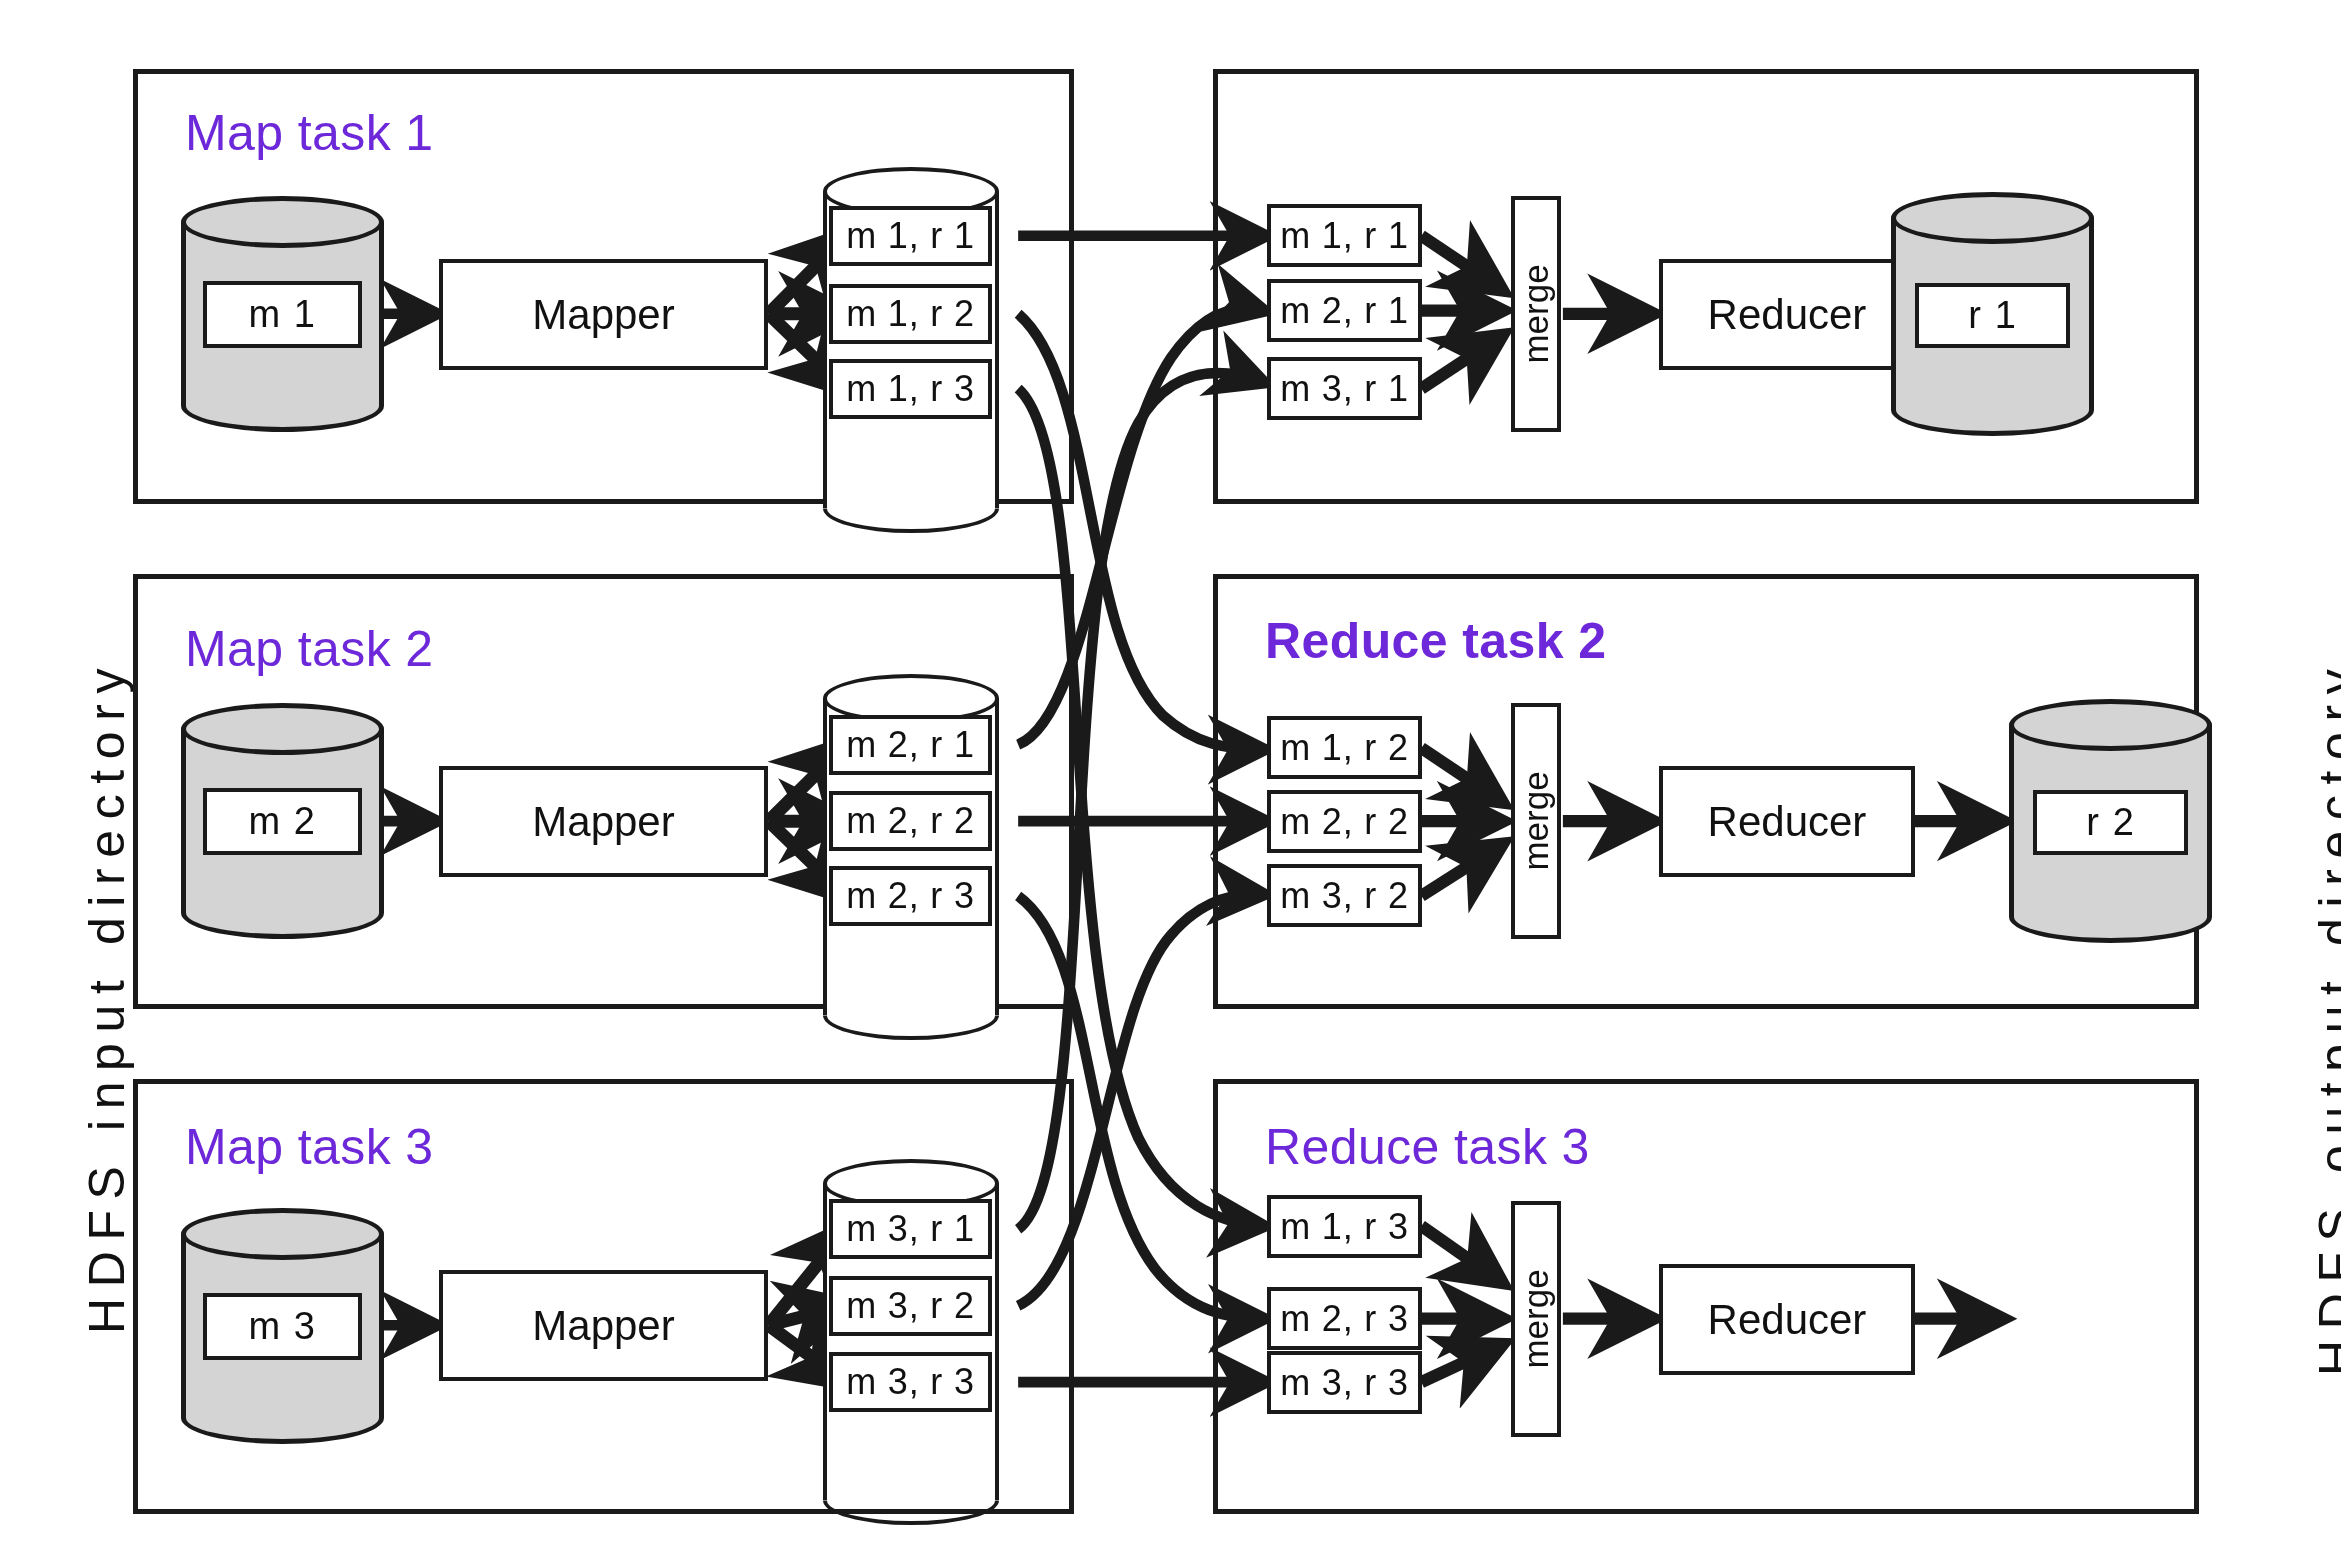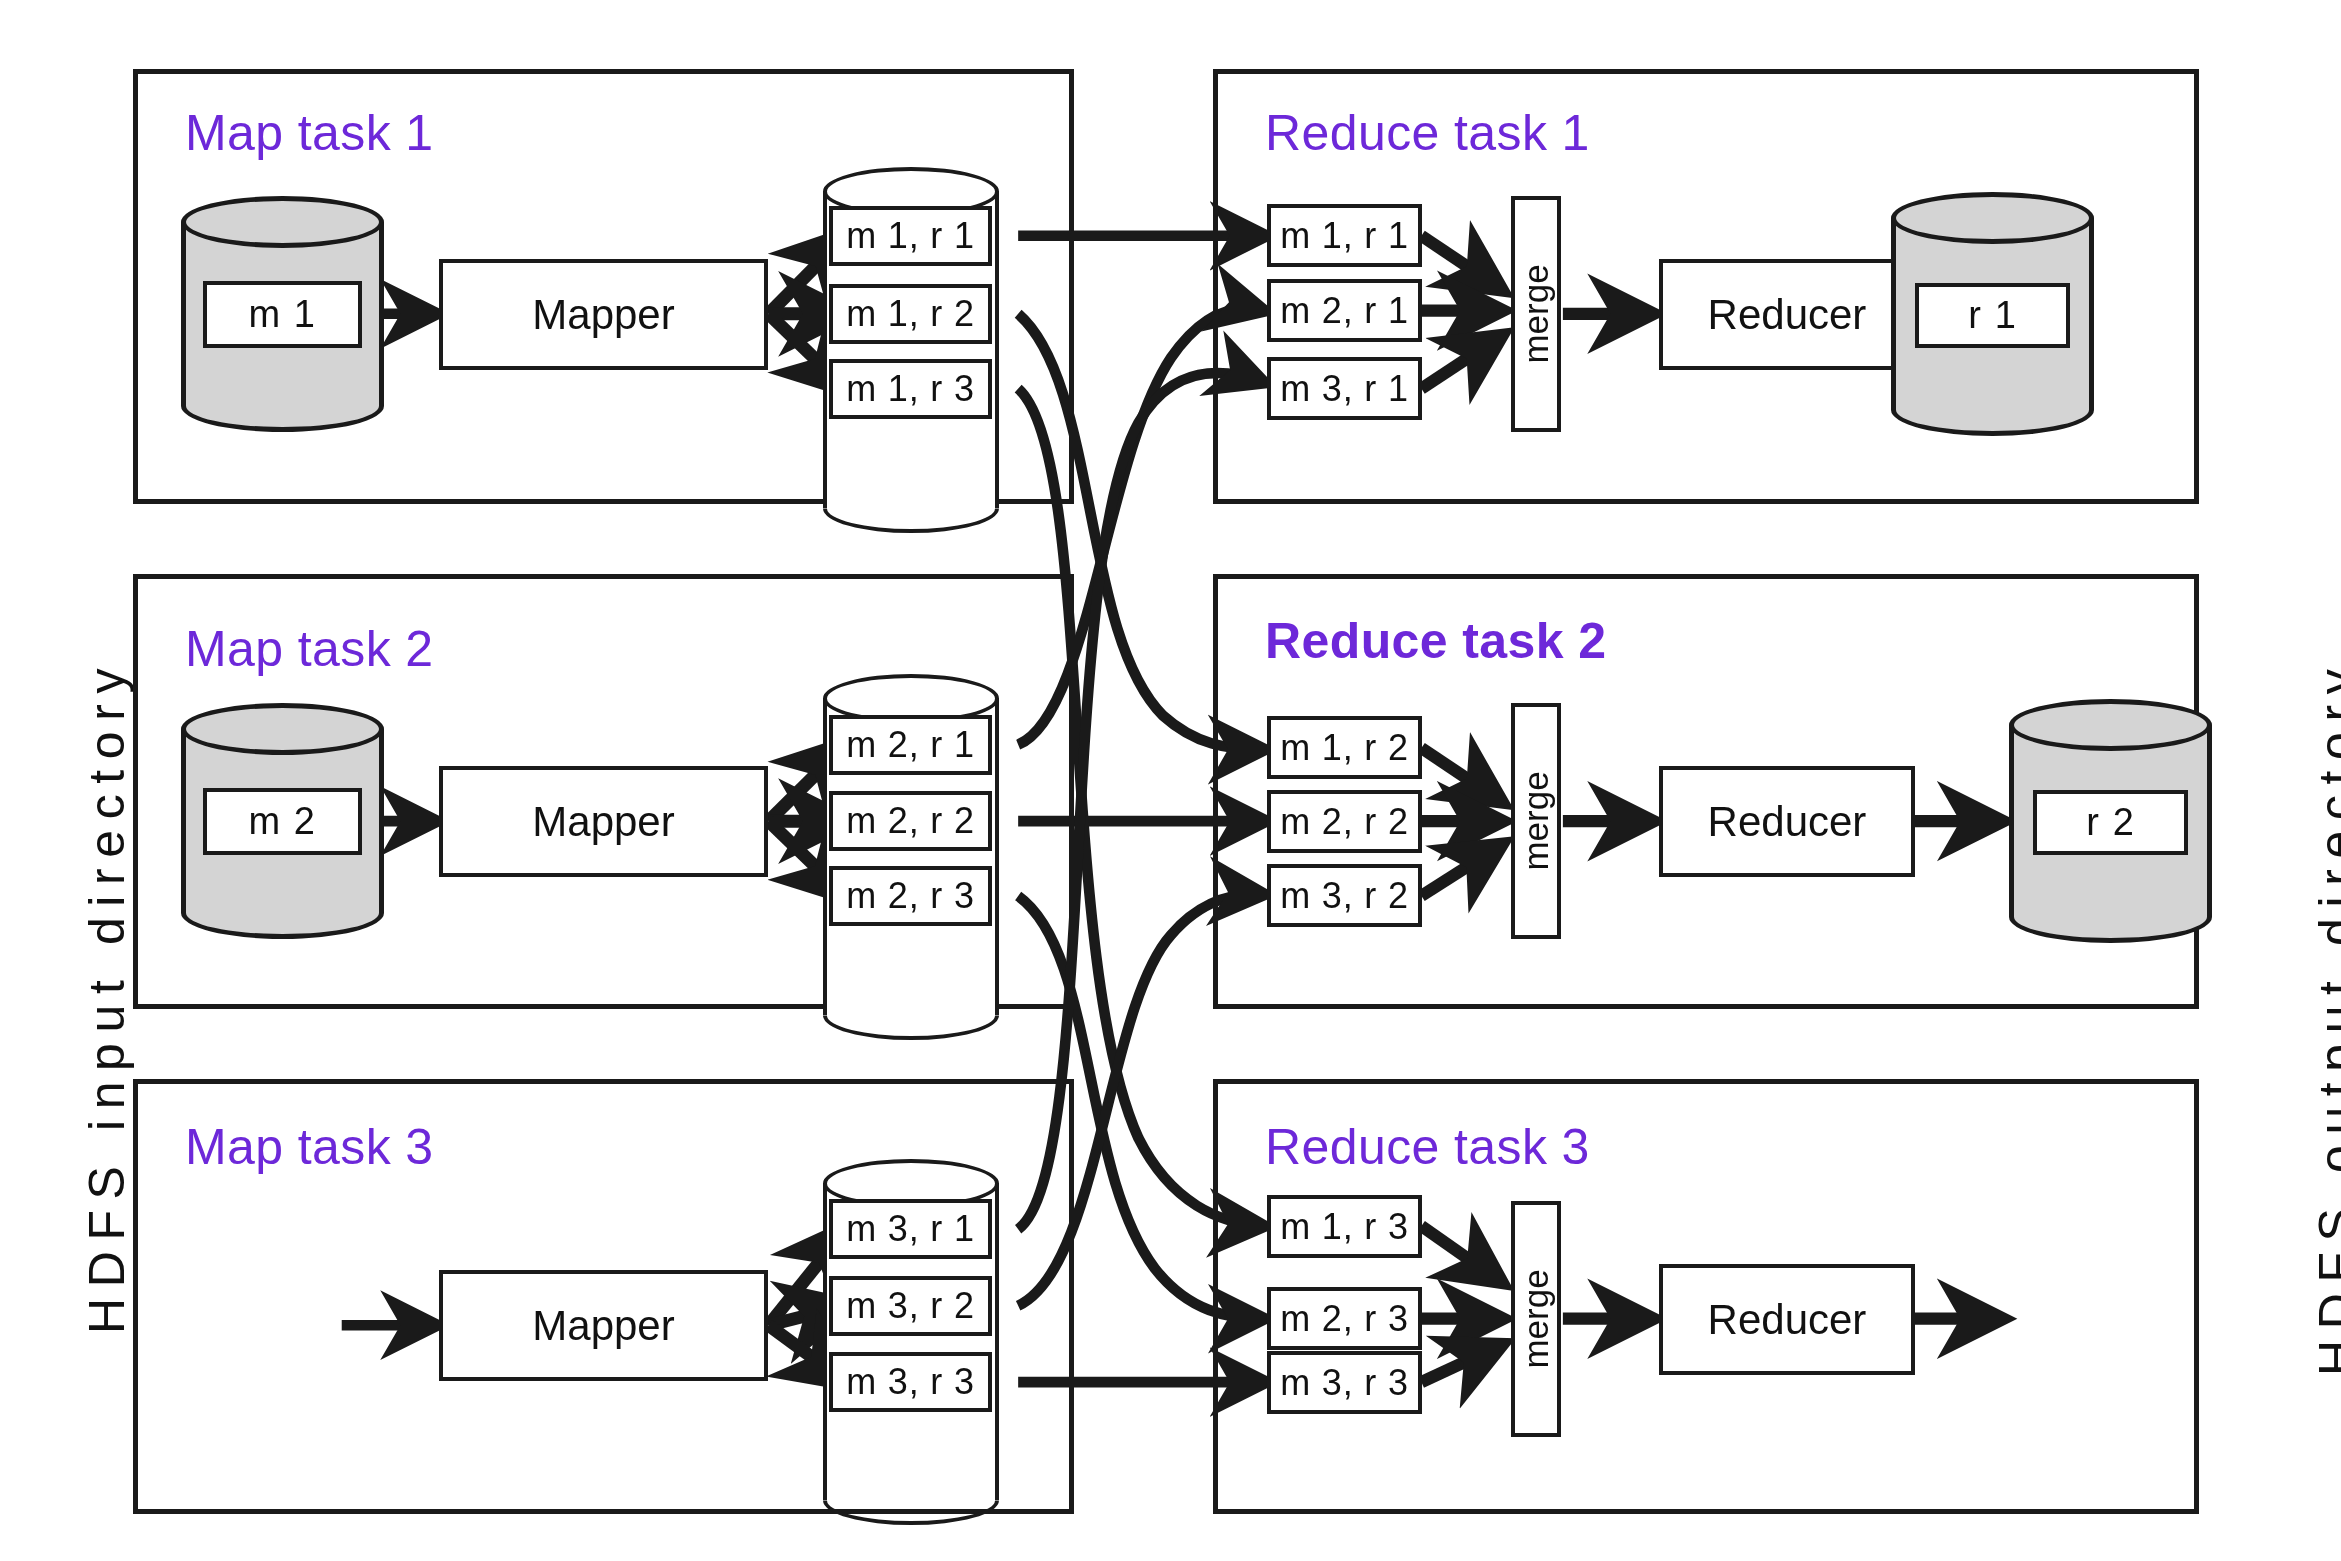--- a/index.html
+++ b/index.html
@@ -379,34 +379,39 @@
     <div class="bottom"></div>
     <div class="top"></div>
   </div>
   <div class="part" style="left:829px; top:715px;">m 2, r 1</div>
   <div class="part" style="left:829px; top:791px;">m 2, r 2</div>
   <div class="part" style="left:829px; top:866px;">m 2, r 3</div>
 
   <div class="panel" style="left:133px; top:1079px; width:941px; height:435px;"></div>
   <div class="panel-title" style="left:185px; top:1118px;">Map task 3</div>
 
+  <div class="cyl" style="left:181px; top:1208px;">
+    <div class="body"></div>
+    <div class="bottom"></div>
+    <div class="top"></div>
+    <div class="chip">m 3</div>
+  </div>
 
   <div class="pbox" style="left:439px; top:1270px; width:329px; height:111px;">Mapper</div>
 
   <div class="spool" style="left:823px; top:1159px;">
     <div class="body"></div>
     <div class="bottom"></div>
     <div class="top"></div>
   </div>
   <div class="part" style="left:829px; top:1199px;">m 3, r 1</div>
   <div class="part" style="left:829px; top:1276px;">m 3, r 2</div>
   <div class="part" style="left:829px; top:1352px;">m 3, r 3</div>
 
   <div class="panel" style="left:1213px; top:69px; width:986px; height:435px;"></div>
-  <div class="panel-title" style="left:1265px; top:104px;">Reduce task 1</div>
 
   <div class="inchip" style="left:1267px; top:204px;">m 1, r 1</div>
   <div class="inchip" style="left:1267px; top:279px;">m 2, r 1</div>
   <div class="inchip" style="left:1267px; top:357px;">m 3, r 1</div>
 
   <div class="merge" style="left:1511px; top:196px;">
     <span>merge</span>
   </div>
 
   <div class="pbox" style="left:1659px; top:259px; width:256px; height:111px;">Reducer</div>

